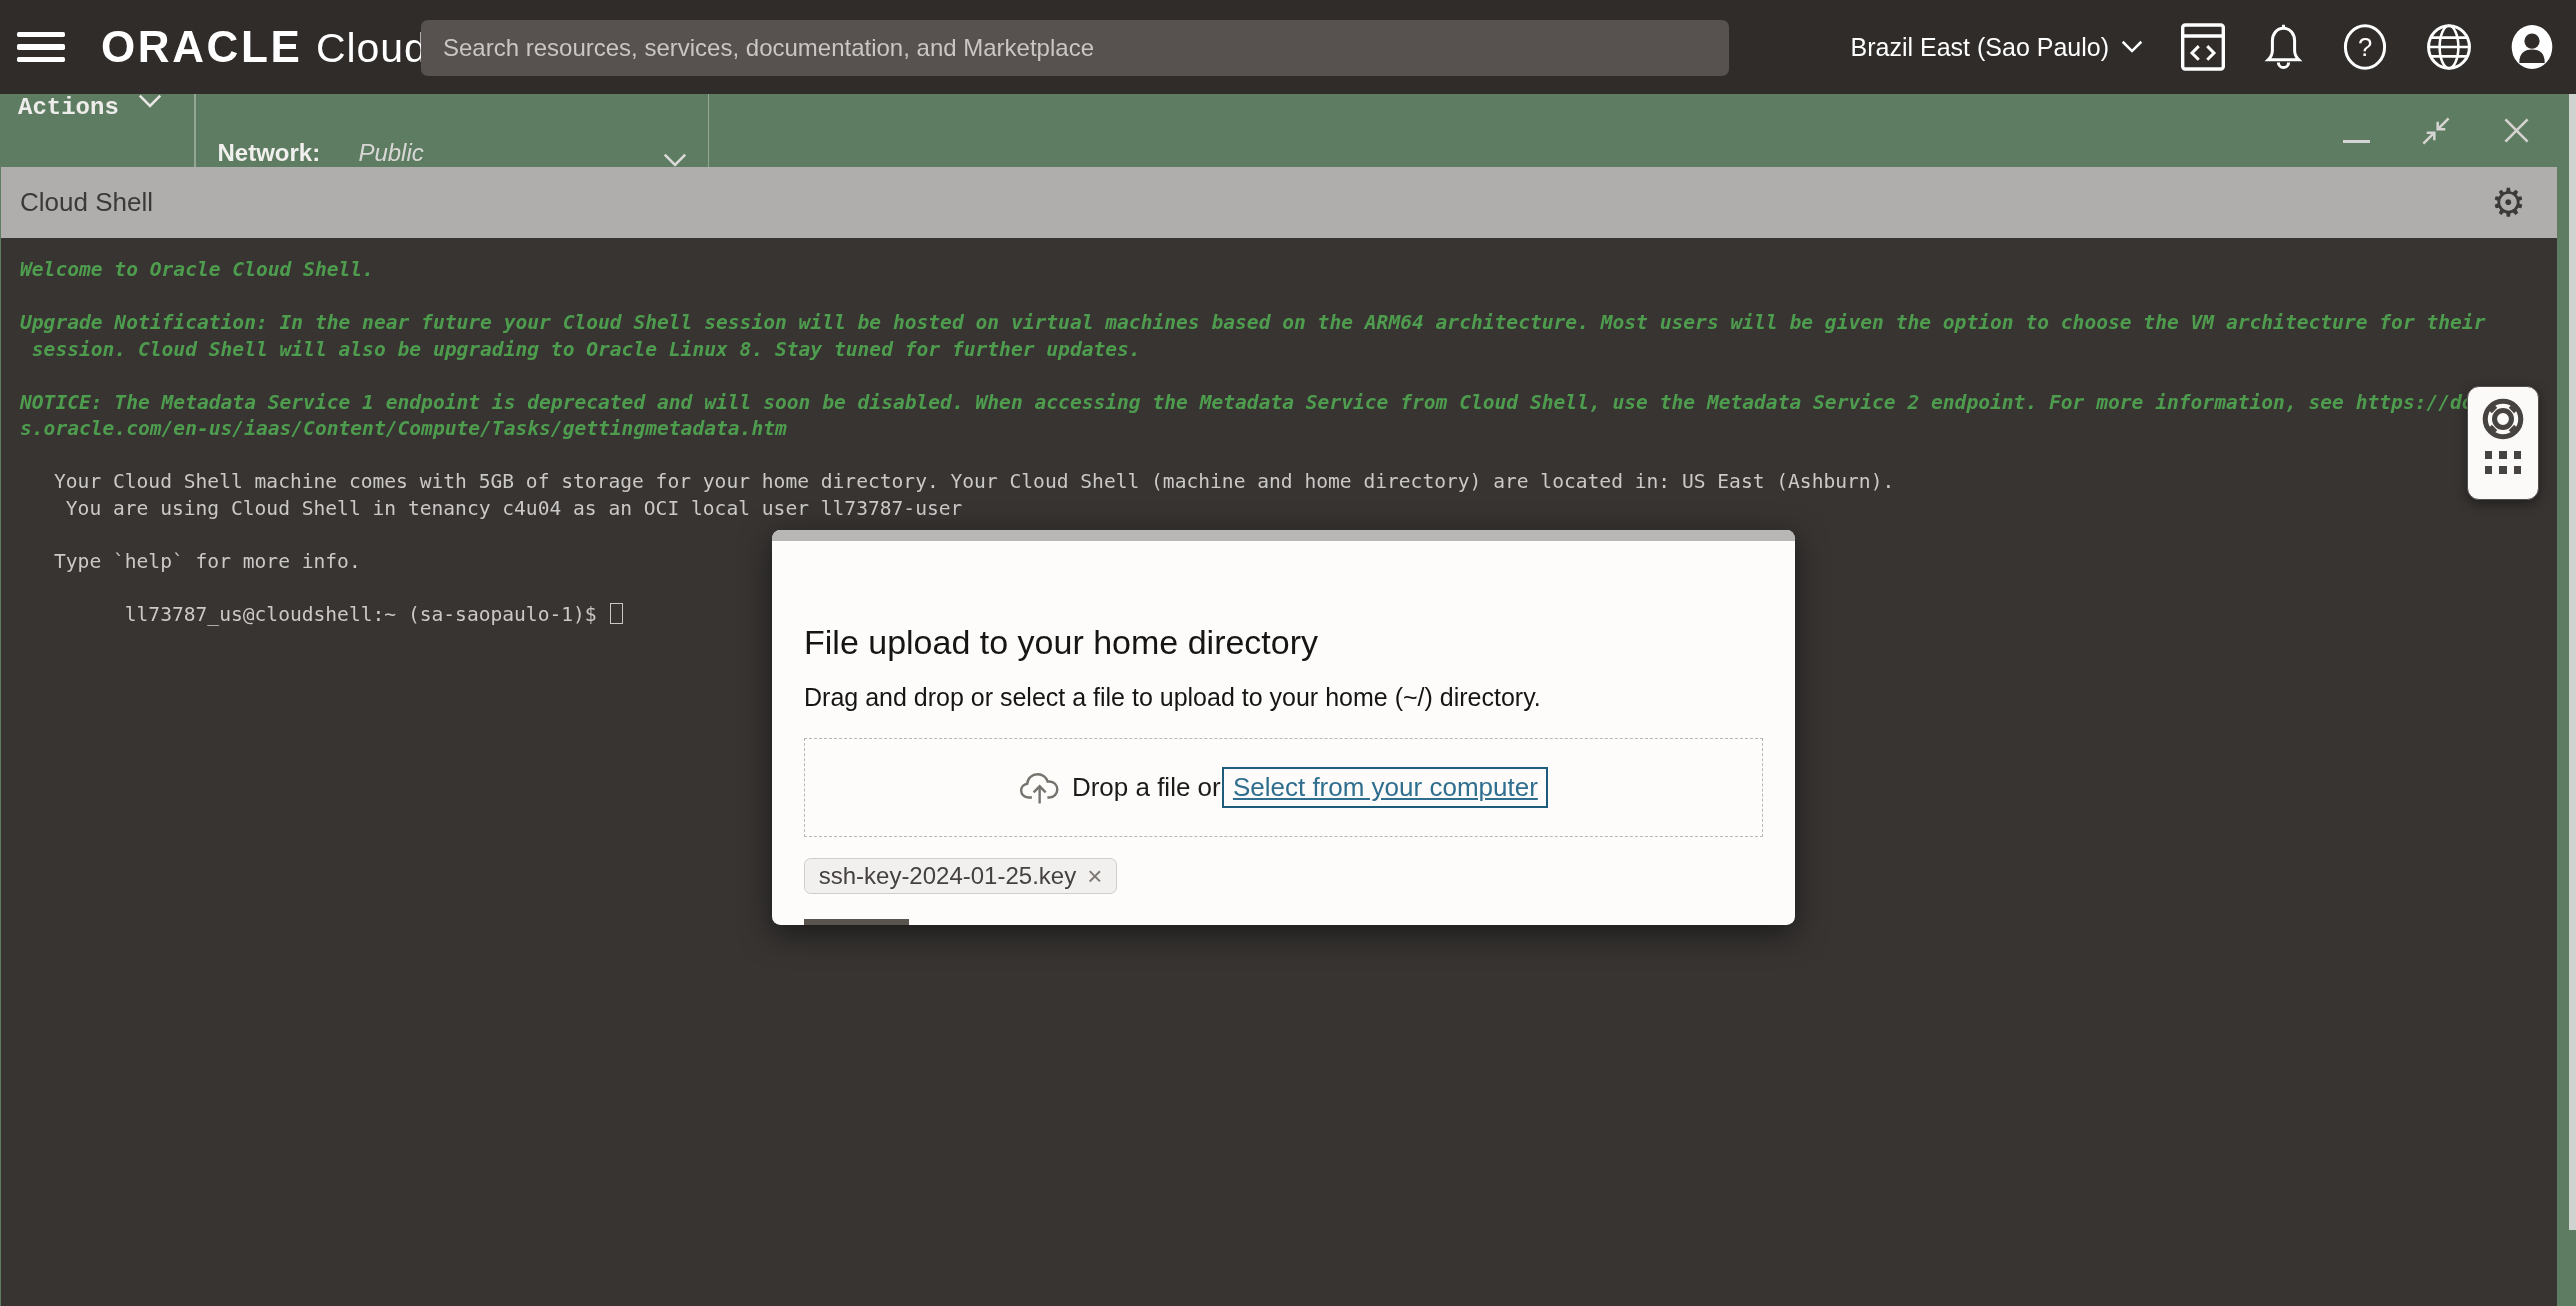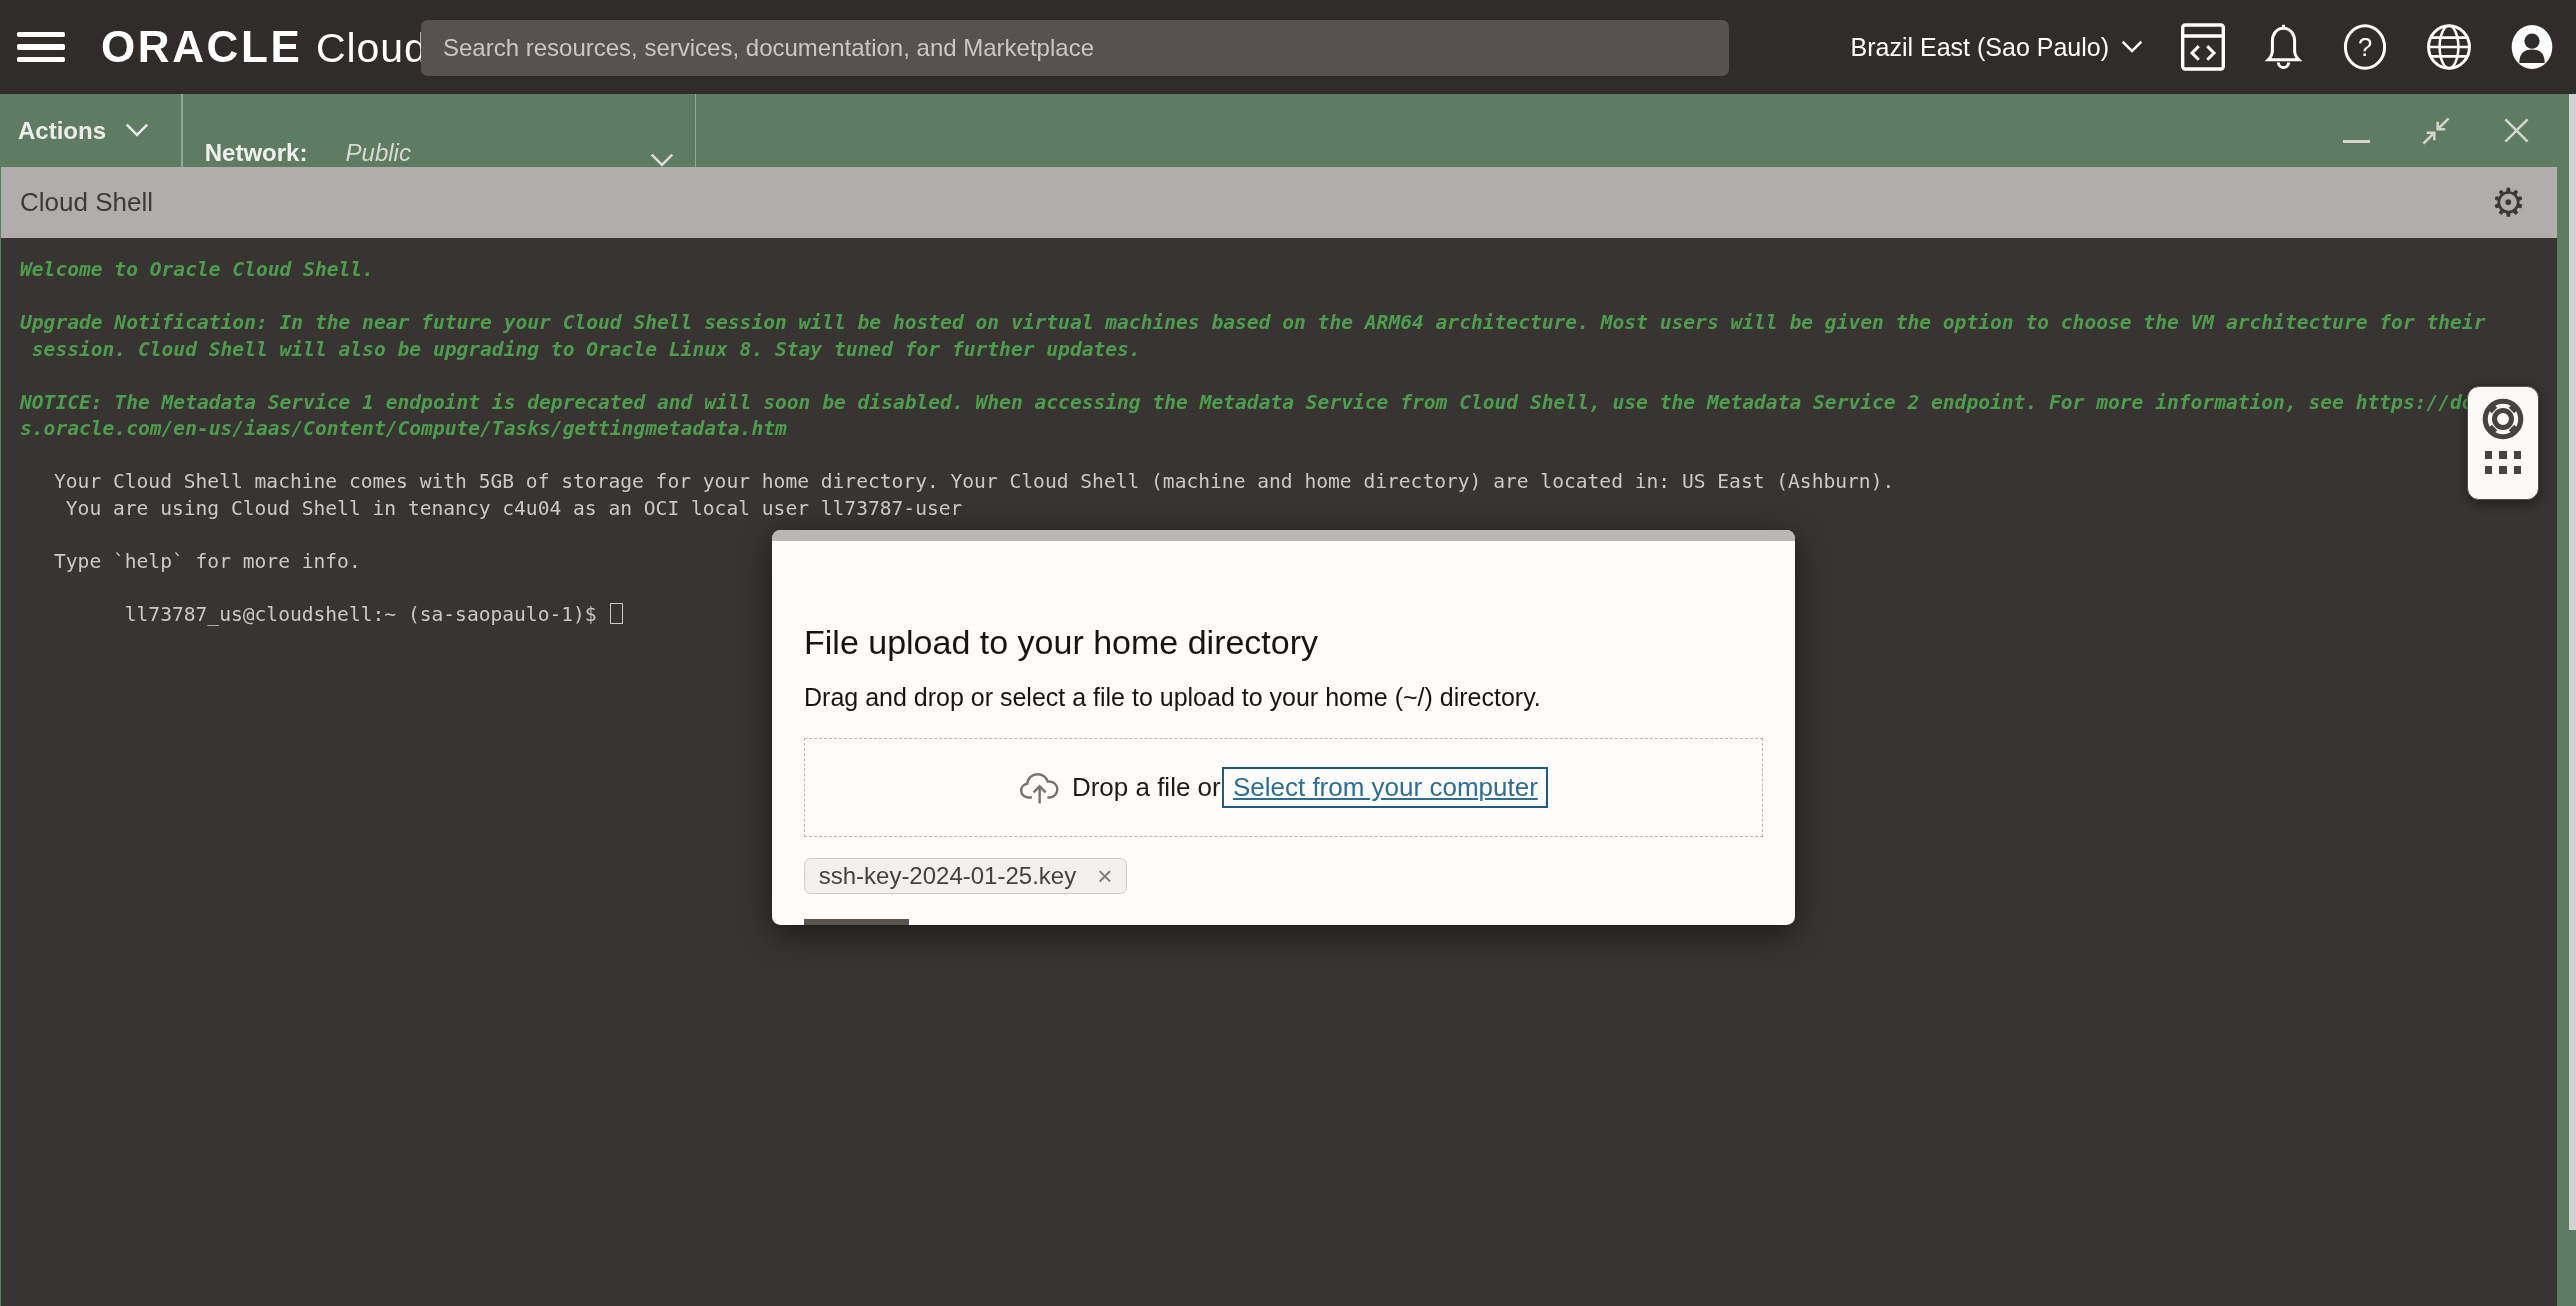--- a/index.html
+++ b/index.html
@@ -25,21 +25,21 @@
 
   
   .frame { position:absolute; left:0; top:94px; width:2569px; height:1213px;
            border-left:1.7px solid #5e7c62; border-right:12px solid #5e7c62;
            display:flex; flex-direction:column; }
   .scroll-strip { position:absolute; right:0; top:94px; width:6.8px; height:1213px; background:#5e7c62; }
   .scroll-thumb { position:absolute; left:0; top:0; width:6.8px; height:1136px; background:#cfd3cf; }
 
   
   .toolbar { height:73px; background:#5e7c62; display:flex; align-items:center; color:#e9e7e5; }
-  .tb-actions { display:flex; align-items:center; gap:19px; padding:0 32px 0 17px; height:73px; cursor:pointer; }
+  .tb-actions { display:flex; align-items:flex-start; gap:19px; padding:0 32px 0 17px; height:73px; cursor:pointer;font-family:Liberation Mono, monospace; }
   .tb-actions-label { font-size:24px; font-weight:600; color:#efedeb; }
   .tb-divider { width:1.7px; height:73px; background:rgba(235,235,235,0.38); }
   .tb-network { display:flex; align-items:flex-end; width:512px; height:73px; padding:0 20.5px 0 22px; cursor:pointer;gap:28px; }
   .tb-network-label { font-size:24px; font-weight:700; color:#f2f0ee; }
   .tb-network-value { font-size:24px; font-style:italic; color:#d9d7d5; margin-left:10.2px; flex:1; }
   .win-controls { margin-left:auto; display:flex; align-items:center; gap:50px; padding-right:26px; }
   .win-btn { display:flex; align-items:center; justify-content:center; cursor:pointer; }
   .min-bar { width:27px; height:3.4px; background:#d6d4d2; margin-top:22px; }
 
   
@@ -73,21 +73,21 @@
   .modal-body { padding:34px 32px 0 32px;margin-top:48px; }
   .modal-title { font-size:34px; color:#161513; font-weight:400; }
   .modal-desc { font-size:25px; color:#161513; margin-top:20.5px; }
   .dropzone { margin-top:26.5px; height:99px; border:1.7px dashed #b9b6b3; display:flex;
               align-items:center; justify-content:center; background:#fdfcfb; }
   .drop-inner { display:flex; align-items:center; }
   .drop-text { font-size:26px; color:#1c1b19; margin-left:10.2px; }
   .select-link-box { border:2.6px solid #1e5c7d; padding:3.4px 8.5px; margin-left:1.7px; }
   .select-link { font-size:26px; color:#2f6e8e; text-decoration:underline; cursor:pointer; }
   .chip-row { margin-top:21.4px; }
-  .chip { display:inline-flex; align-items:center; gap:21px; height:36px; padding:0 13.7px;
+  .chip { display:inline-flex; align-items:center; gap:11px; height:36px; padding:0 13.7px;
           background:#f2f0ee; border:1.7px solid #d0ccc8; border-radius:6.8px; }
   .chip-label { font-size:24px; color:#454140; }
   .chip-x { font-size:26px; color:#7b7773; cursor:pointer; line-height:1; }
   .btn-row { margin-top:25px; display:flex; align-items:center; }
   .upload-btn { height:52px; padding:0 24px; background:#5a544f; color:#ffffff; border:none;
                 border-radius:0; font-size:18px; font-family:"Liberation Sans",sans-serif; cursor:pointer; }
   .cancel-link { margin-left:32px; font-size:25px; color:#454140; text-decoration:underline; cursor:pointer; }
 
   svg { display:block; }
 </style>

